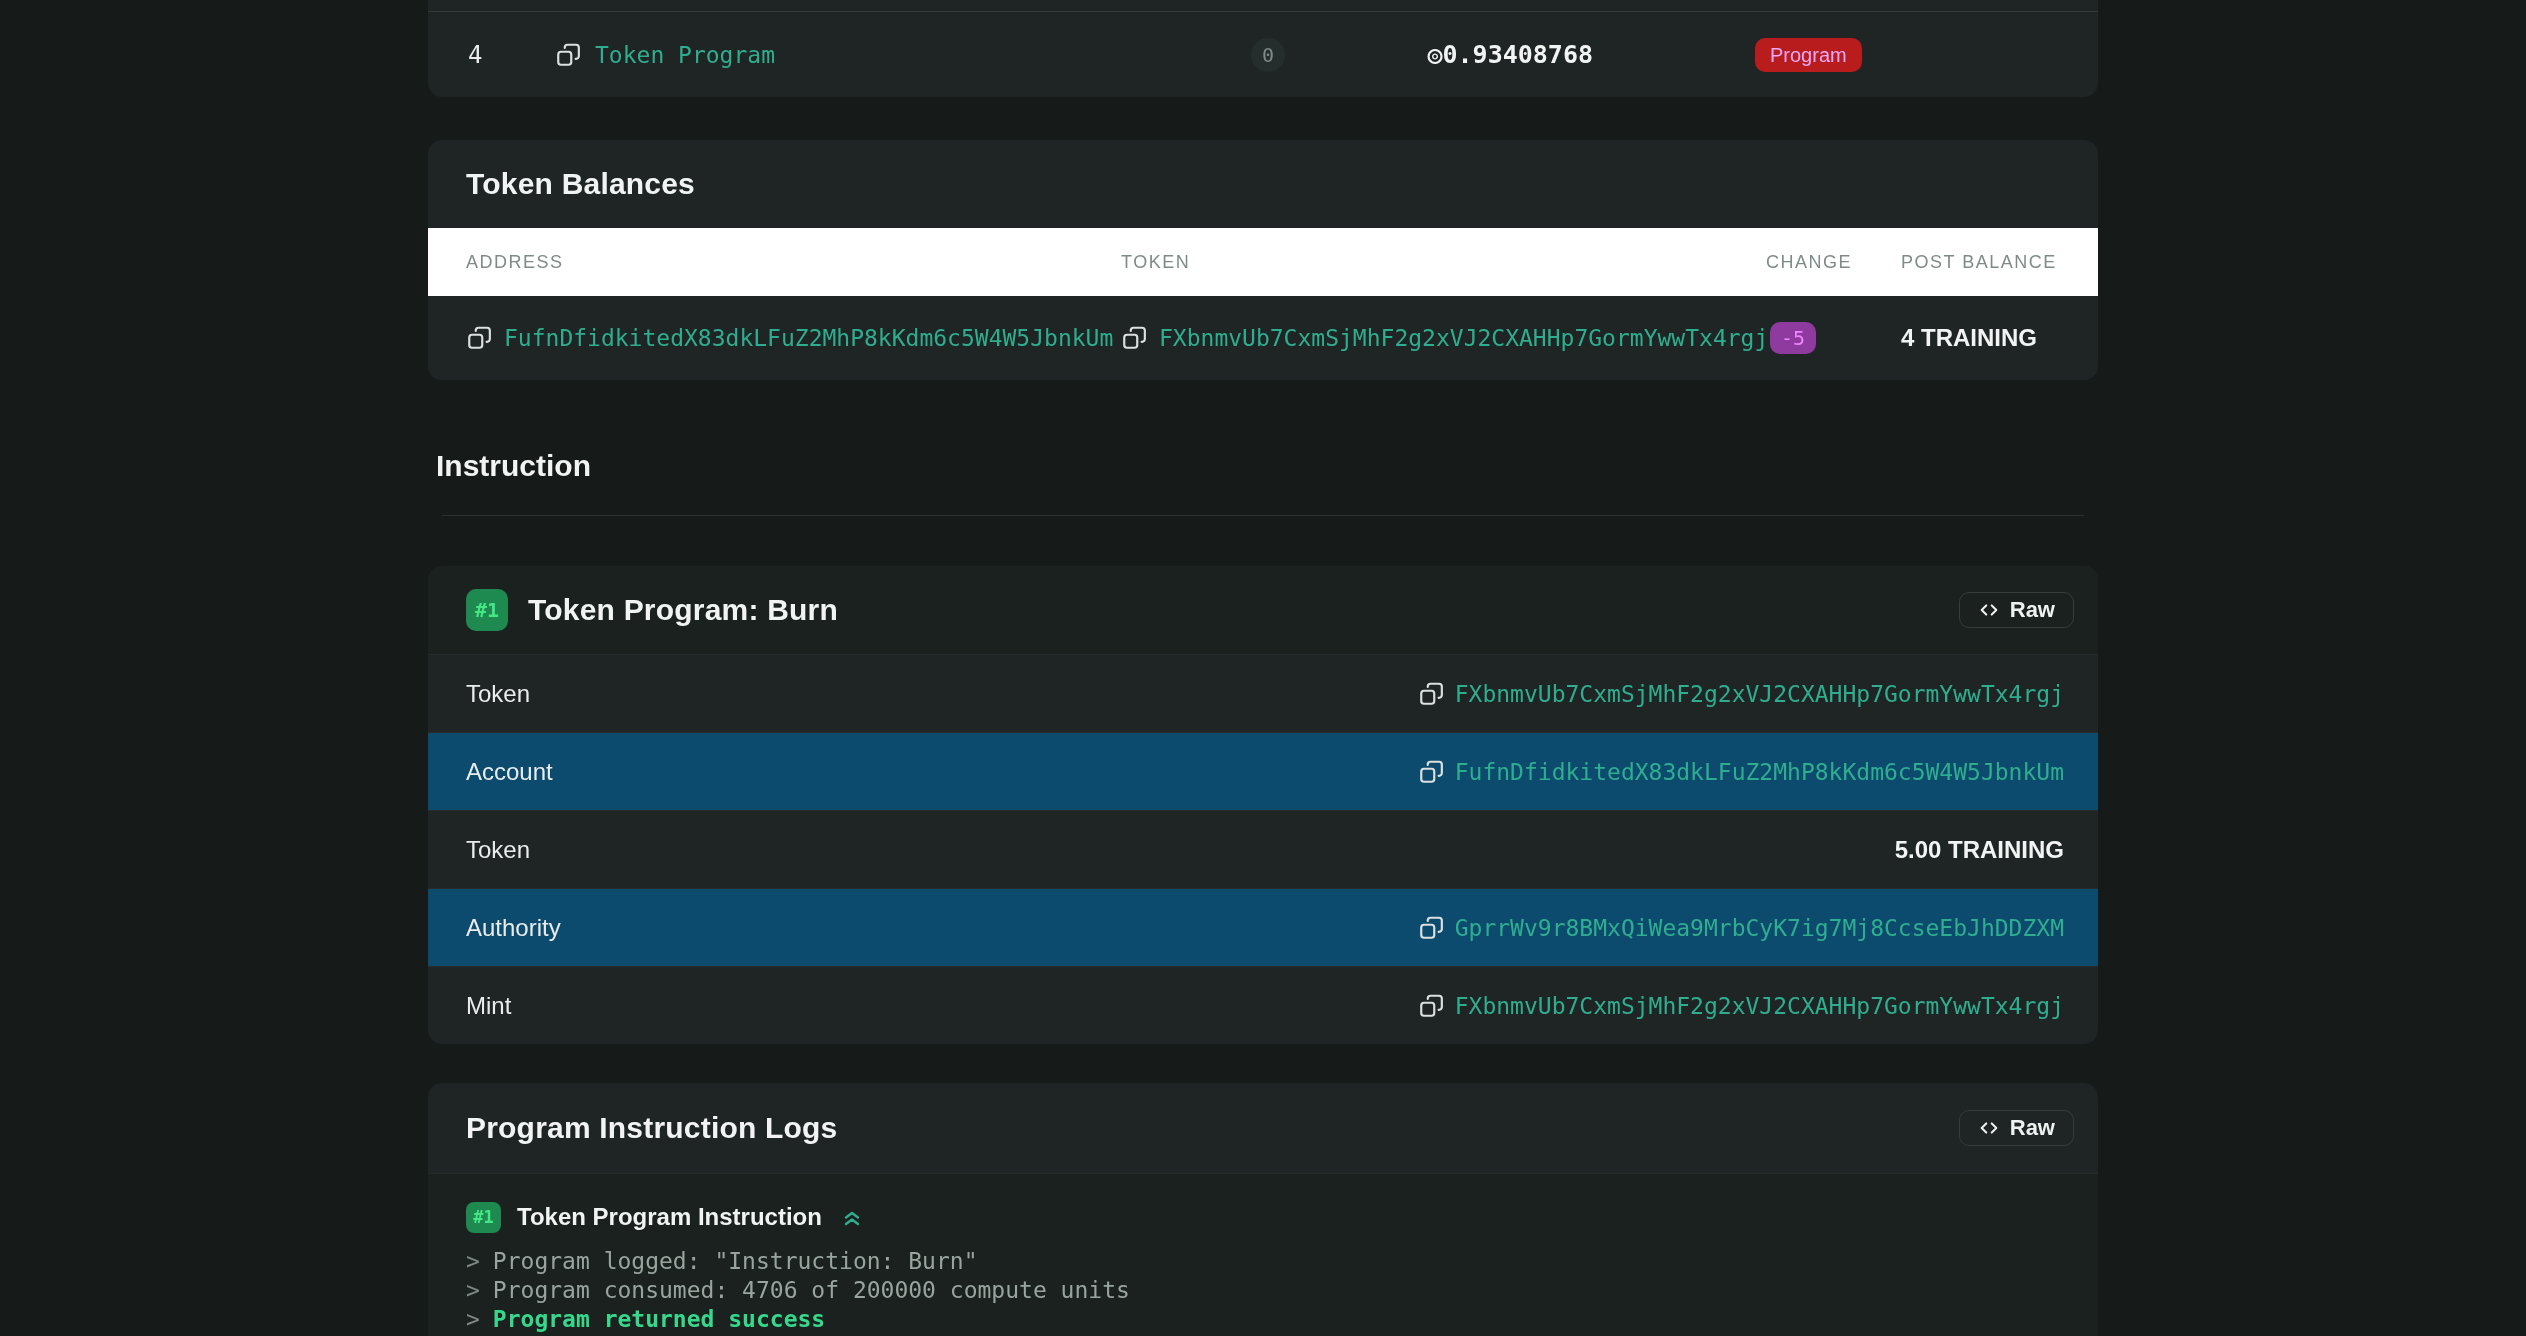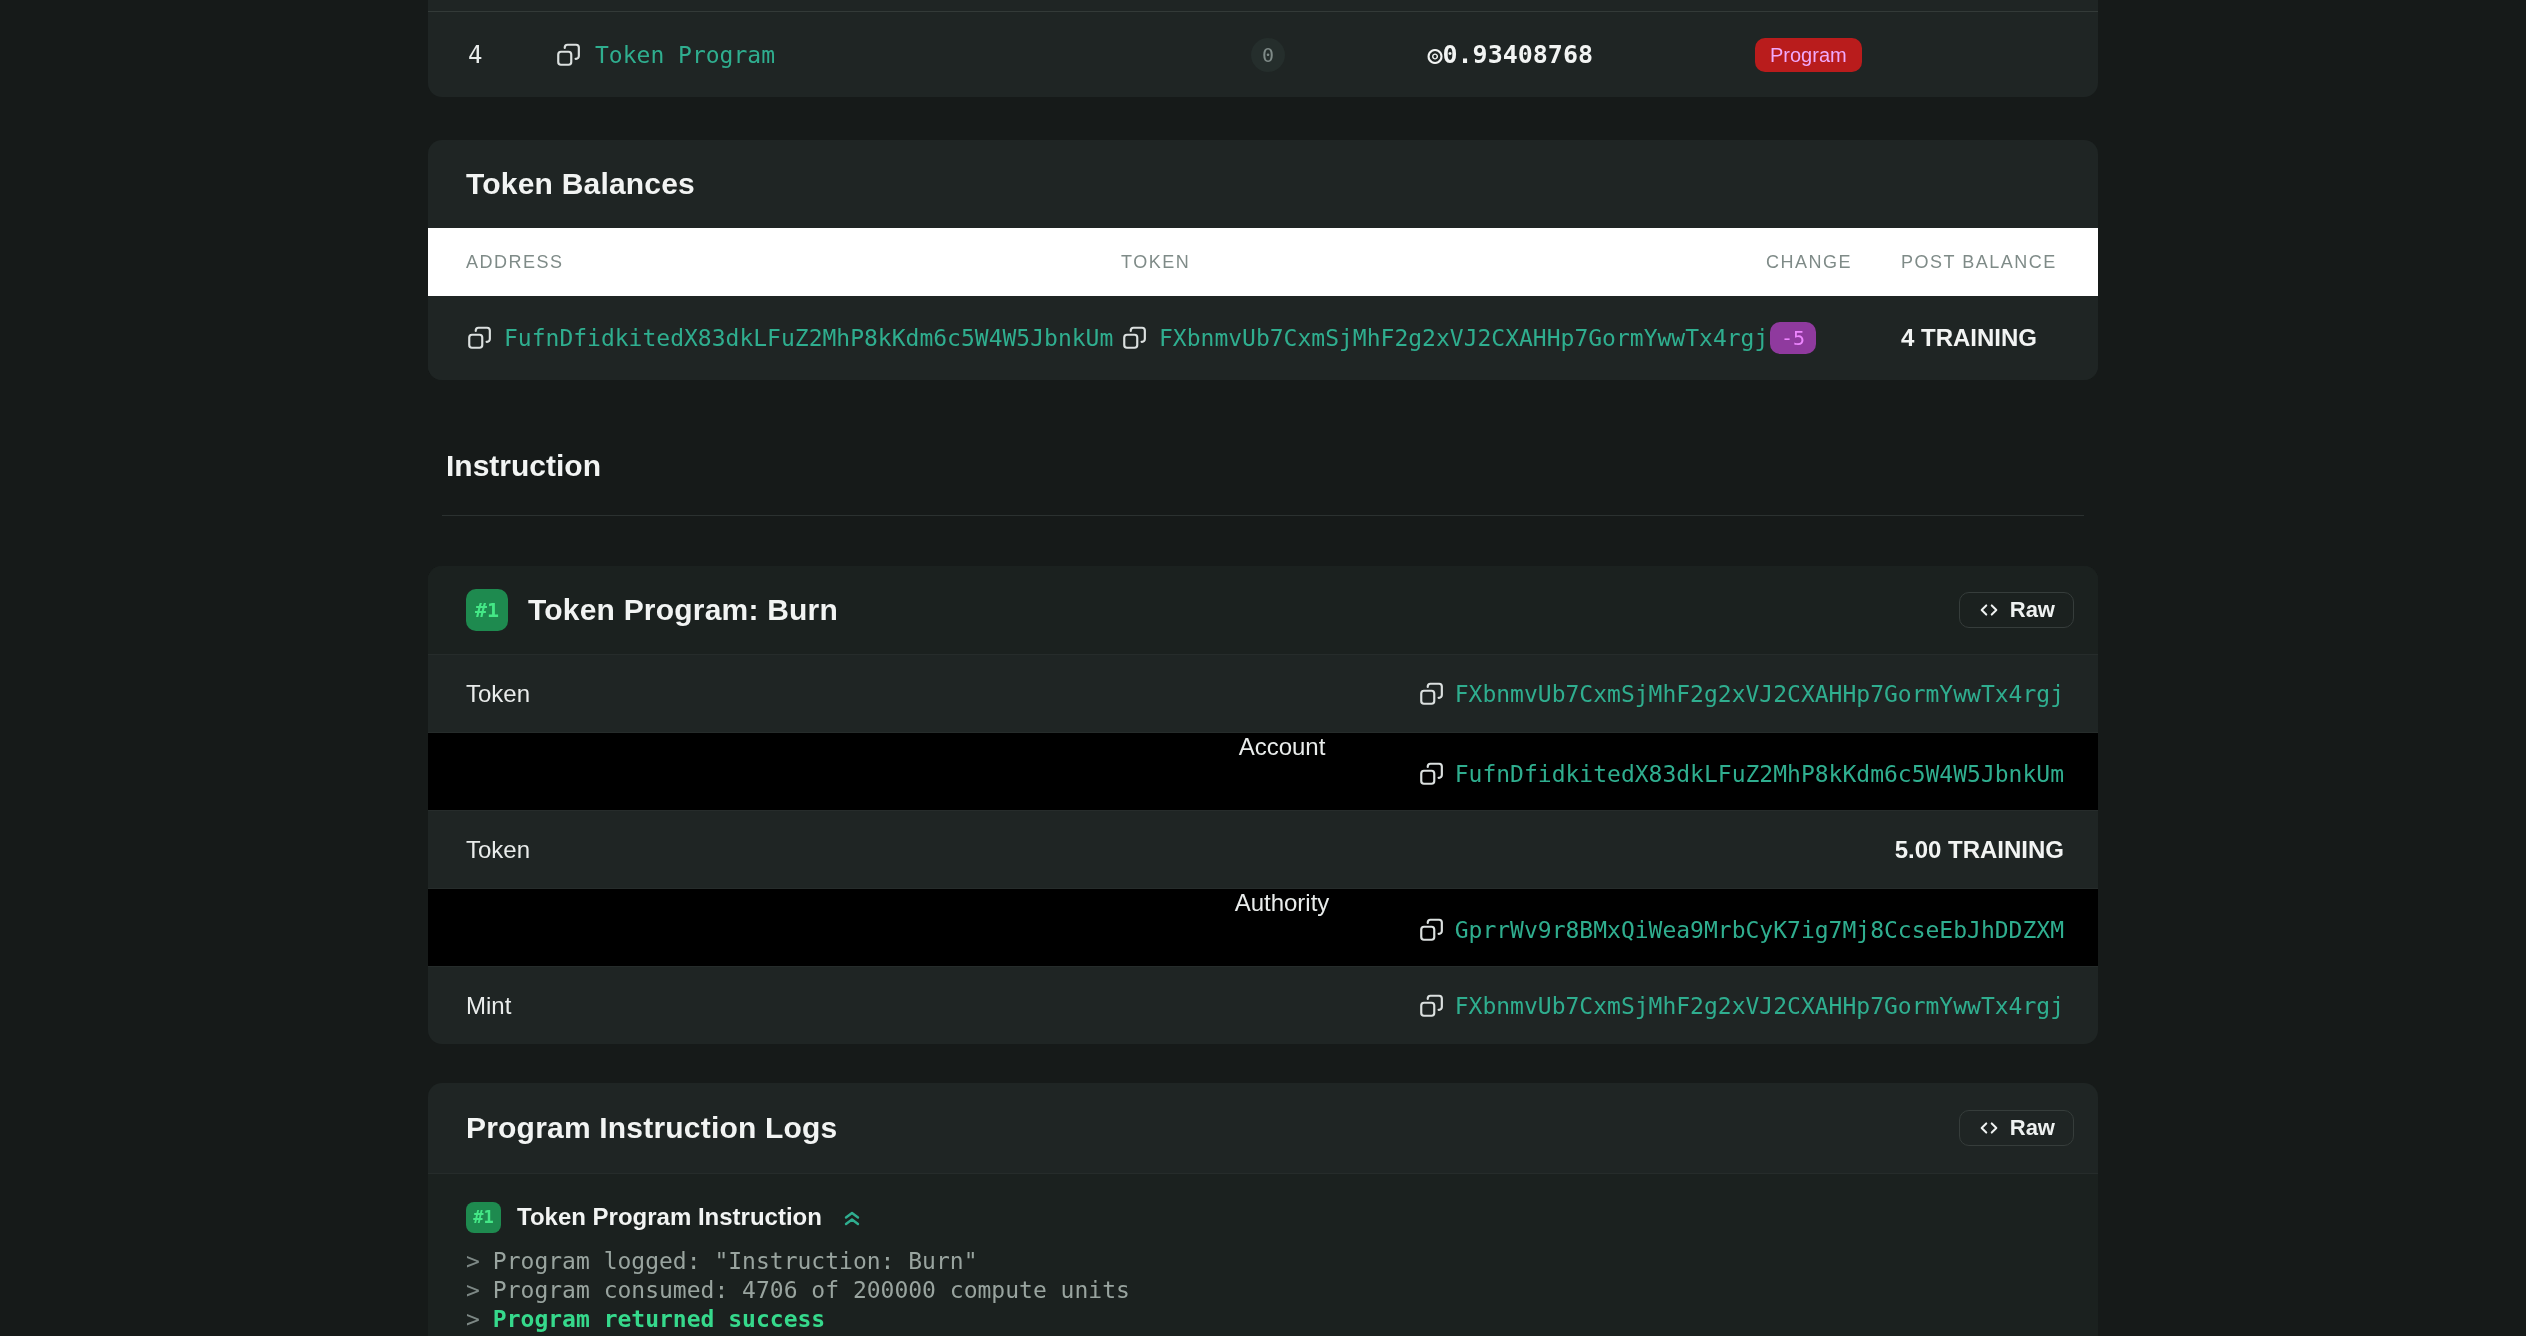--- a/index.html
+++ b/index.html
@@ -57,42 +57,42 @@
   .addr-cell{display:flex;align-items:center;gap:12px;}
   .tb-row .addr-cell:first-child{padding-left:38px;}
   .change-badge{
     display:inline-block;background:#8f3a9e;color:#ee86ff;
     font-family:"DejaVu Sans Mono",monospace;font-size:20px;
     padding:6px 11px;border-radius:10px;line-height:1;margin-left:4px;
   }
   .post-balance{font-size:24px;font-weight:700;color:#f2f4f3;}
 
   
-  .section-heading{margin:68px 14px 0 18px;}
+  .section-heading{margin:68px 14px 0 8px;}
   .section-heading h2{margin:0;font-size:30px;font-weight:600;line-height:36px;color:#f2f4f3;}
   .section-divider{height:1px;background:#2b3130;margin:31px 14px 0 14px;}
 
   
   .ix-card{margin-top:50px;}
   .ix-header{background:#1b211f;}
   .header-left{display:flex;align-items:center;gap:20px;}
   .index-badge{
     width:42px;height:42px;border-radius:10px;background:#1e8a4f;color:#44e786;
     display:flex;align-items:center;justify-content:center;
     font-family:"DejaVu Sans Mono",monospace;font-size:20px;font-weight:bold;
   }
   .raw-btn{
     display:flex;align-items:center;gap:10px;height:36px;padding:0 18px;
     background:transparent;border:1px solid #363d3b;border-radius:10px;
     color:#eef1f0;font-size:22px;font-weight:600;cursor:pointer;
     font-family:"Liberation Sans",sans-serif;
   }
   .raw-btn svg{width:22px;height:22px;}
   .ix-row{height:77px;display:flex;align-items:center;border-top:1px solid #262c2b;}
-  .ix-row.alt{background:#000000;flex-direction:column;}
+  .ix-row.alt{background:#0c4a6e;}
   .ix-label{padding-left:38px;font-size:24px;color:#e9eceb;}
   .ix-value{margin-left:auto;padding-right:34px;display:flex;align-items:center;gap:11px;}
   .ix-text-value{font-size:24px;font-weight:700;color:#f2f4f3;}
 
   
   .logs-card{margin-top:39px;}
   .logs-header{height:90px;}
   .logs-body{background:#1b211f;border-top:1px solid #262c2b;padding:26px 38px 60px 38px;}
   .log-group-title{display:flex;align-items:center;gap:16px;height:34px;}
   .index-badge.small{width:35px;height:31px;border-radius:8px;font-size:17px;}

